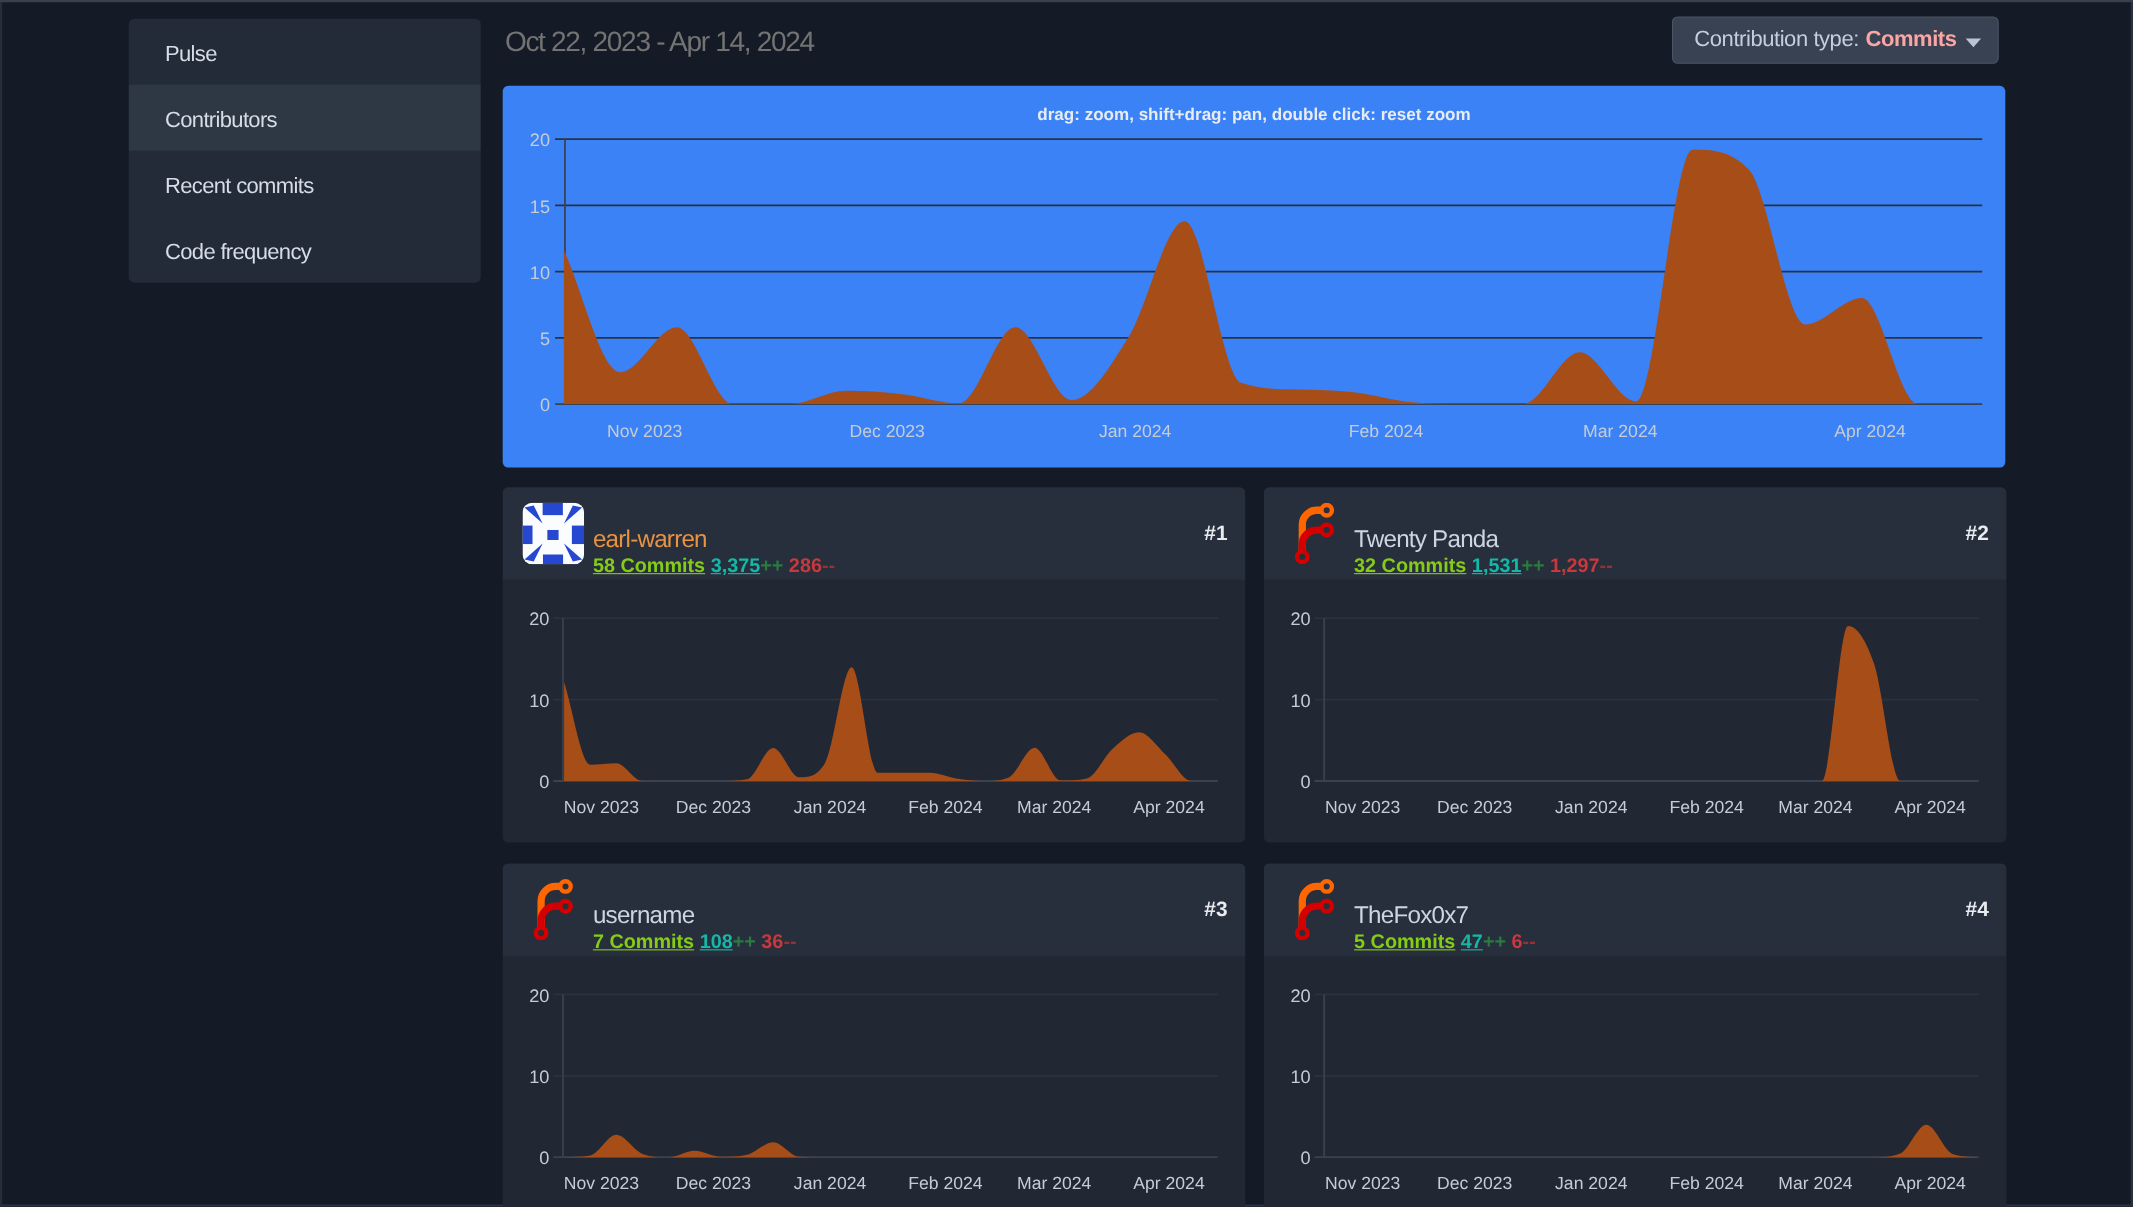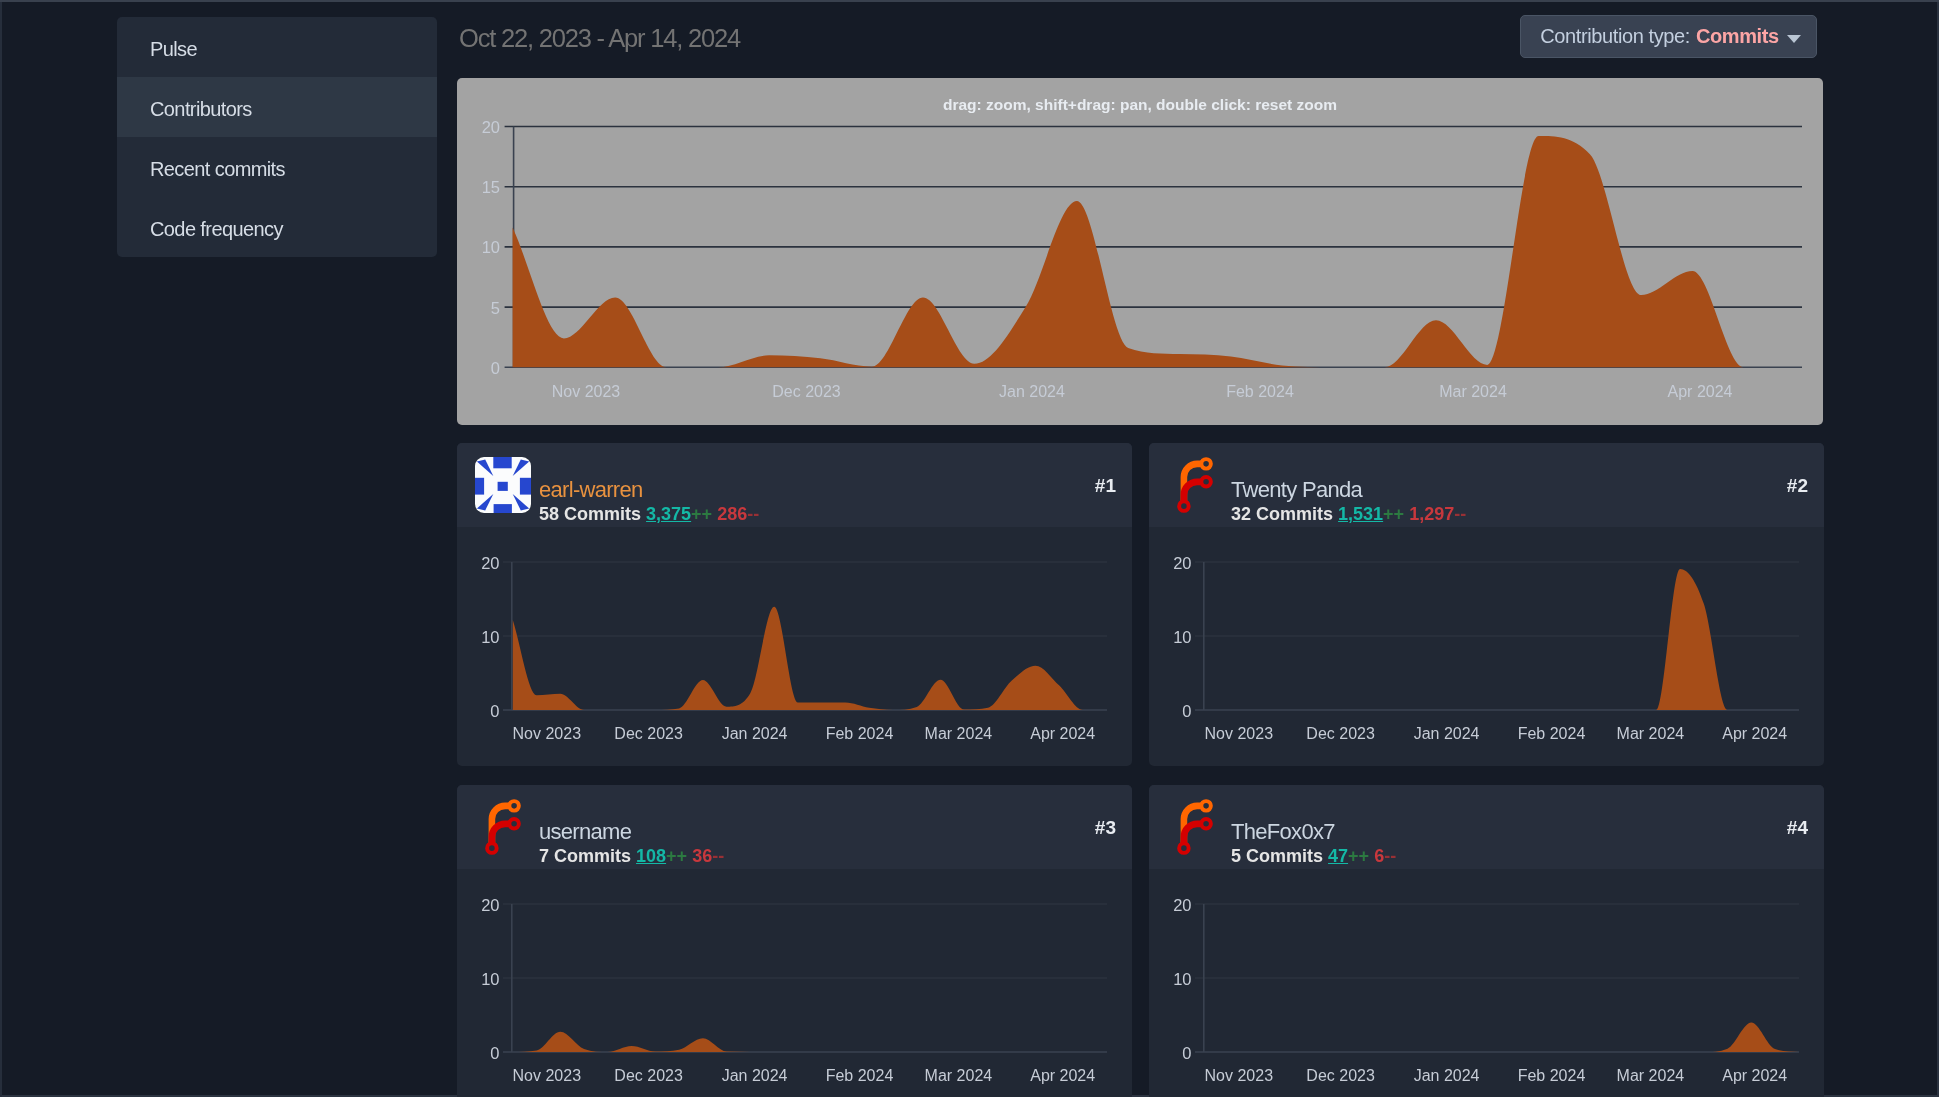--- a/index.html
+++ b/index.html
@@ -9,30 +9,30 @@
   box-shadow: inset 0 2px 0 #39414e, inset 2px 0 0 #262e3b, inset -2px 0 0 #2b3340, inset 0 -2px 0 #2b3340; }
 .menu { position:absolute; left:117px; top:17px; width:320px; height:240px; background:#232b38; border-radius:5px; overflow:hidden; }
 .menu .item { height:60px; line-height:60px; padding-top:2px; padding-left:33px; font-size:20px; letter-spacing:-0.6px; color:#d6dde6; }
 .menu .item.active { background:#2e3845; }
 .title { position:absolute; left:459px; top:24px; font-size:25.5px; color:#737373; letter-spacing:-1.2px; }
 .ddbtn { position:absolute; left:1520px; top:15px; width:297px; height:43px; background:#394252; border:1px solid #4a5565; padding-left:4px;
   border-radius:5px; font-size:20px; letter-spacing:-0.4px; color:#c3cfdf; display:flex; align-items:center; justify-content:center; }
 .ddbtn b { color:#fca5a5; margin-left:6px; }
 .caret { display:inline-block; width:0; height:0; border-left:7px solid transparent; border-right:7px solid transparent;
   border-top:8px solid #b9c5d3; margin-left:8px; margin-top:4px; }
-.main-card { position:absolute; left:457px; top:78px; width:1366px; height:347px; background:#a3a3a3; border-radius:5px; }
+.main-card { position:absolute; left:457px; top:78px; width:1366px; height:347px; background:#3b82f6; border-radius:5px; }
 .card { position:absolute; width:675px; height:323px; background:#212834; border-radius:5px; overflow:hidden; }
 .card-head { position:absolute; left:0; top:0; width:100%; height:84px; background:#272e3c; }
 .chart-body { position:absolute; left:0; top:0; width:100%; height:100%; }
 .avatar { position:absolute; left:18px; top:14px; width:56px; height:56px; }
 .who { position:absolute; left:82px; top:0; }
 .uname { margin-top:36px; font-size:22px; line-height:22px; letter-spacing:-0.7px; color:#ccd6e1; }
 .uname.link { color:#e9923f; }
 .stats { margin-top:3px; font-size:18px; font-weight:bold; line-height:20px; }
-.stats .w { color:#e5e5e5; }
+.stats .w { color:#84cc16;text-decoration:underline; }
 .stats .g { color:#14b8a6;text-decoration:underline; }
 .stats .gd { color:#2c7a41; }
 .stats .r { color:#c8383d; }
 .stats .rd { color:#983035; }
 .rank { position:absolute; right:16px; top:32px; font-size:19px; font-weight:bold; color:#e8ecf1; }
 </style>
 </head>
 <body>
 <div class="page">
   <div class="menu">

